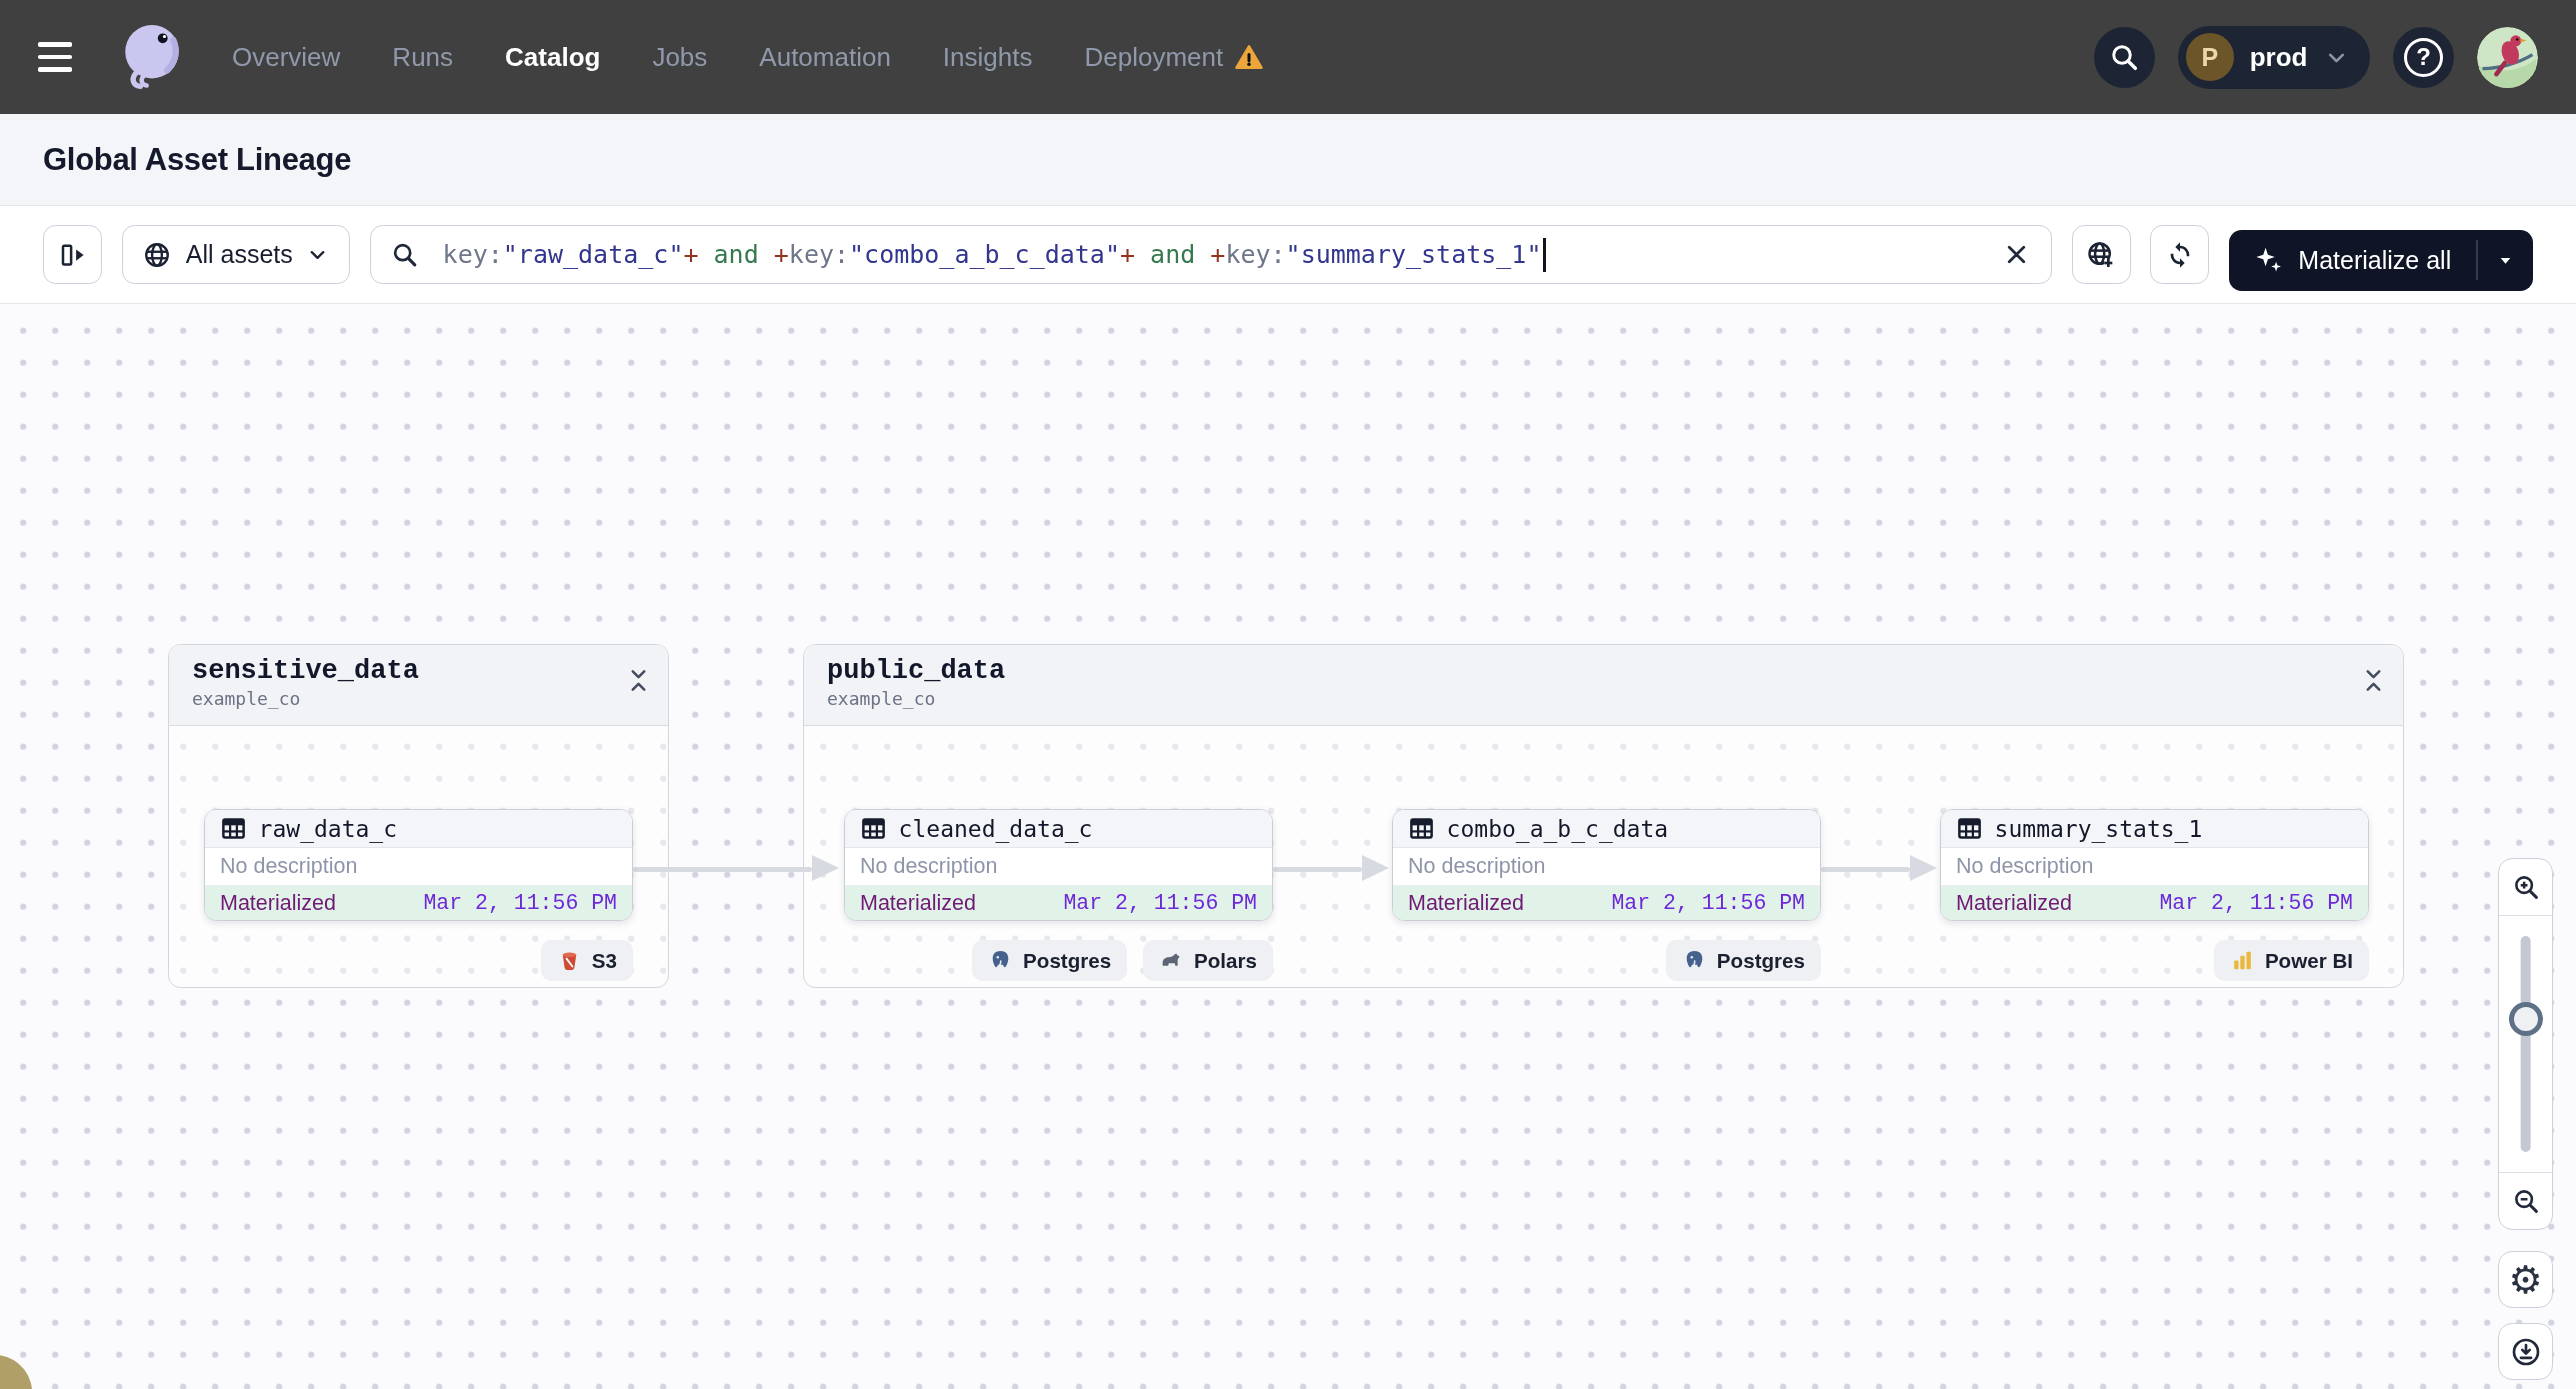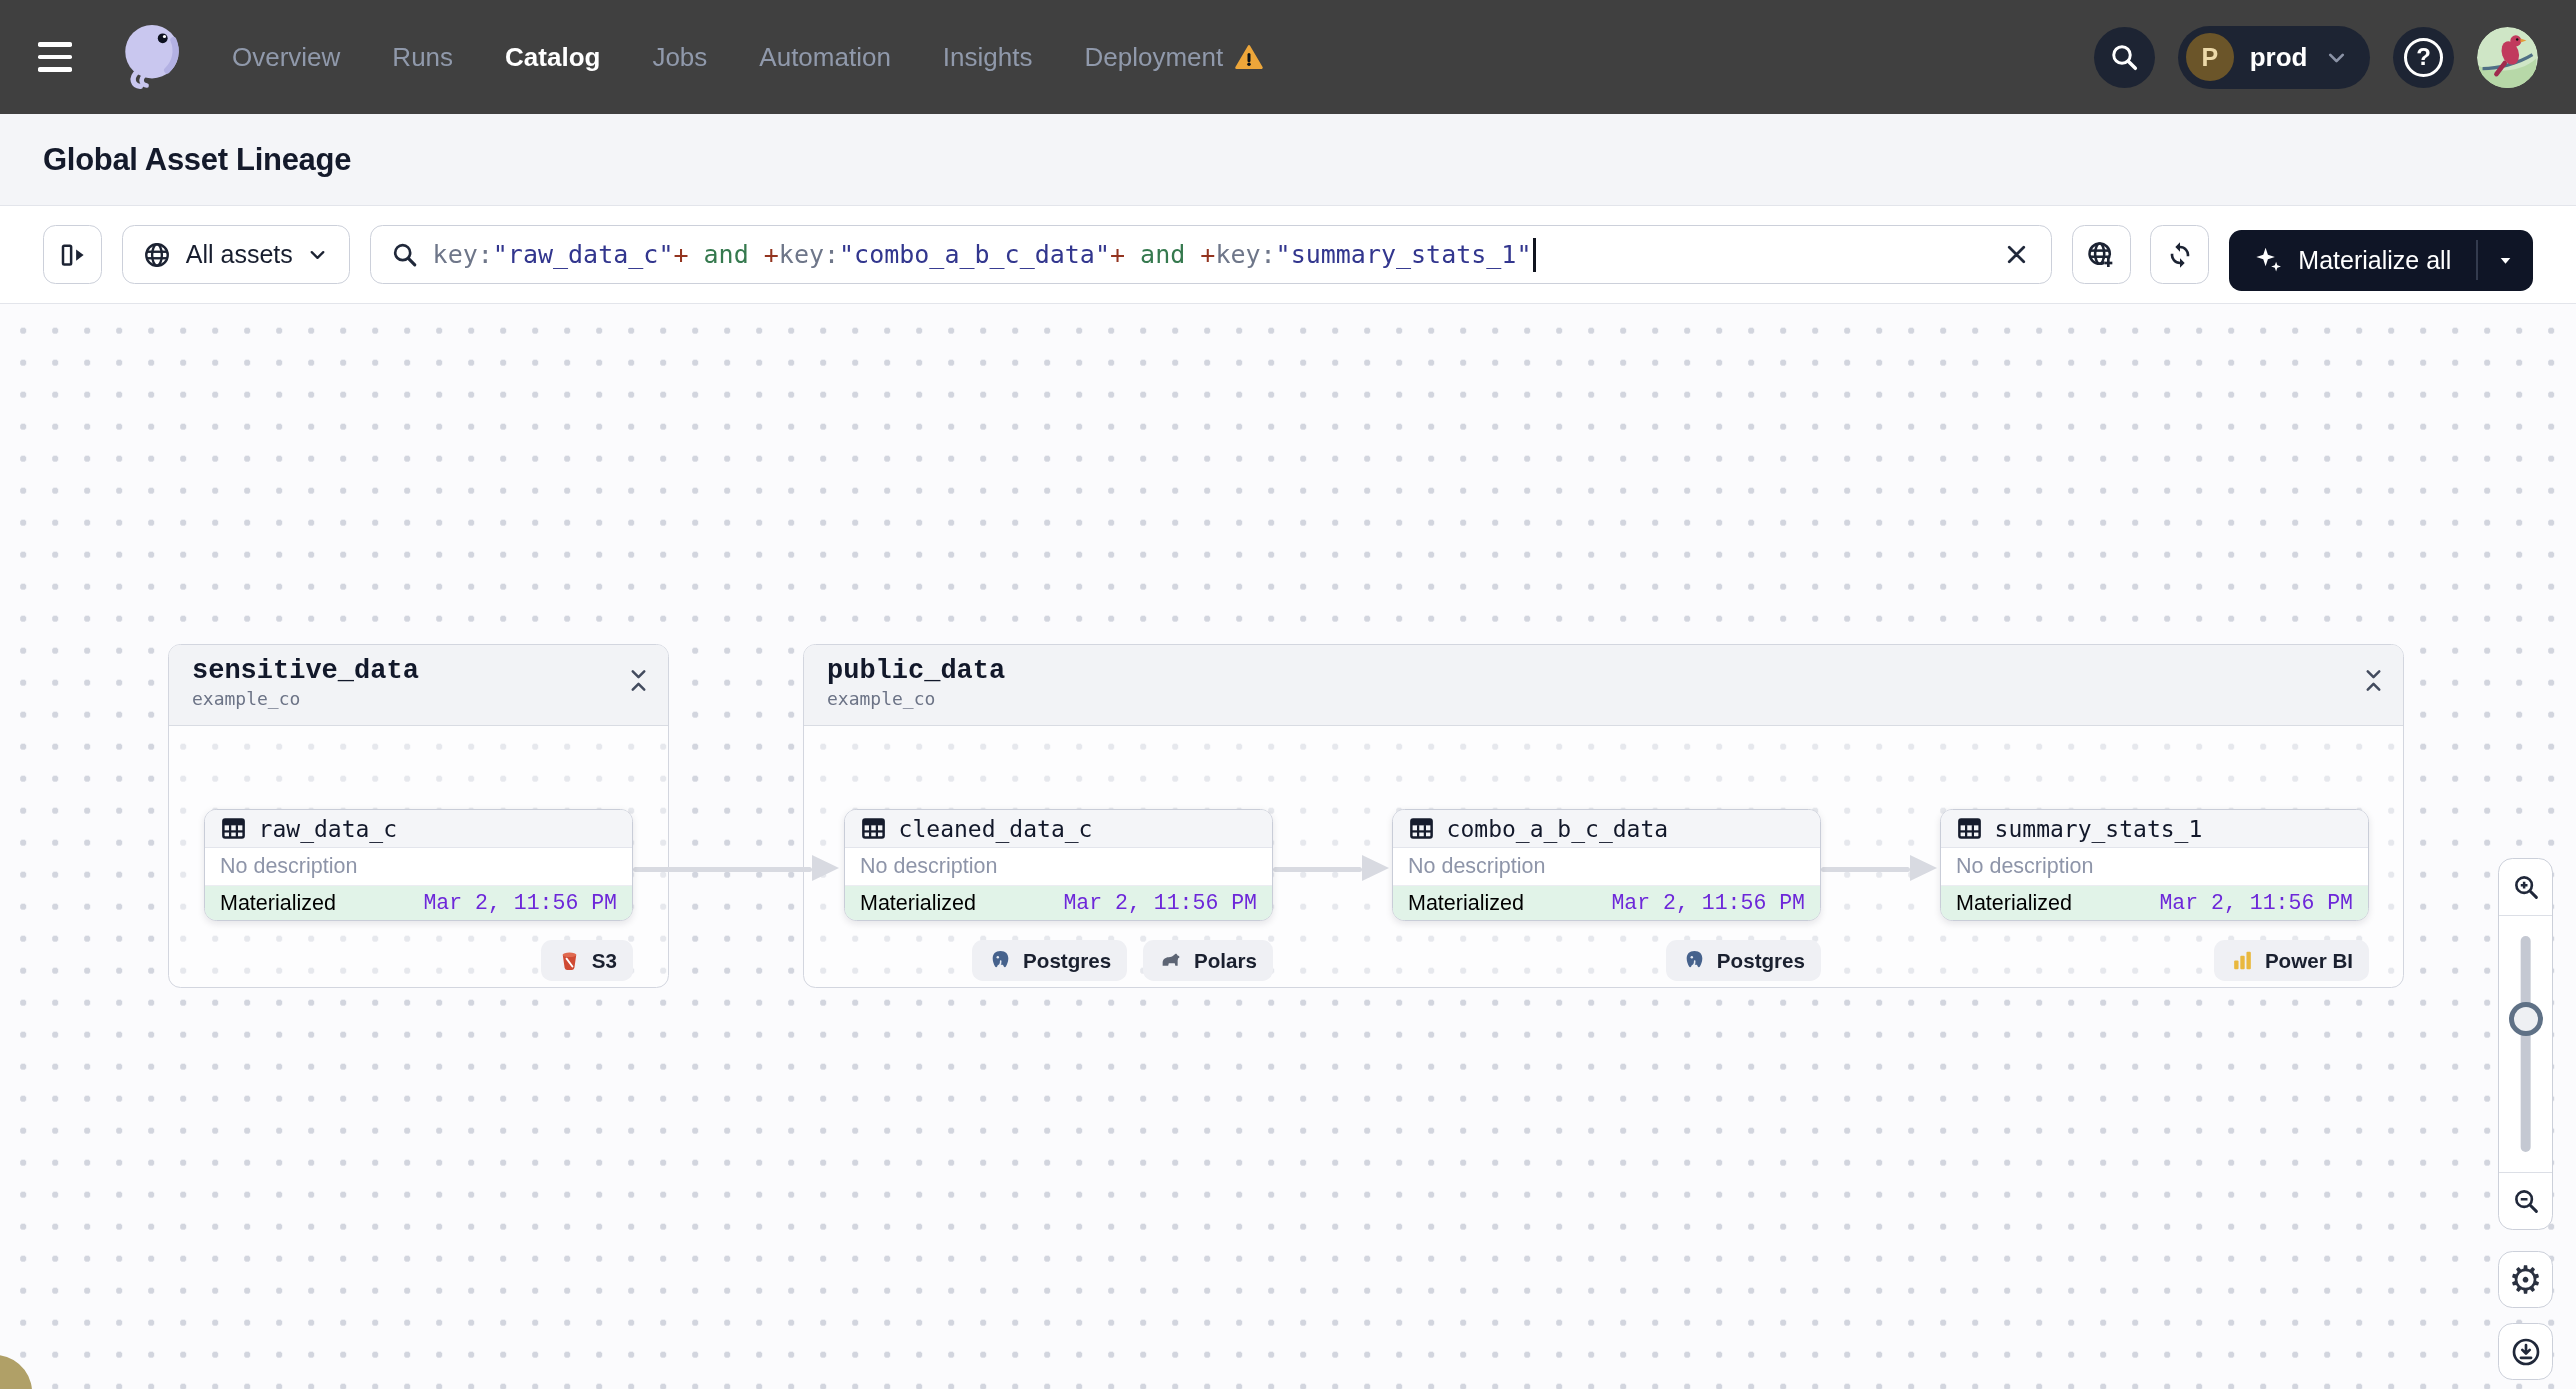--- a/index.html
+++ b/index.html
@@ -25,21 +25,21 @@
   
   .pagehead { height: 92px; background: #f4f5f8; border-bottom: 1.8px solid #e3e5eb; display: flex; align-items: center; padding: 0 43px; }
   .page-title { font-size: 31px; font-weight: 700; color: #141a2b; letter-spacing: -0.3px; }
   .reload-btn { margin-left: auto; height: 61px; border: 1.8px solid #ccd0da; border-radius: 12.5px; background: #fbfcfd; display: flex; align-items: center; gap: 13.4px; padding: 0 23px; font-size: 25px; color: #1d2434; font-weight: 500; cursor: pointer; }
 
   
   .toolbar { height: 98px; background: #ffffff; border-bottom: 1.8px solid #e3e5eb; display: flex; align-items: center; padding: 0 43px; gap: 19.7px; }
   .tb-btn { height: 59px; min-width: 59px; border: 1.8px solid #ccd0da; border-radius: 12.5px; background: #ffffff; display: flex; align-items: center; justify-content: center; cursor: pointer; }
   .assets-dd { padding: 0 19.7px; gap: 13.4px; font-size: 25px; color: #171d2e; font-weight: 500; }
   .searchbox { flex: 1; height: 59px; border: 1.8px solid #ccd0da; border-radius: 12.5px; display: flex; align-items: center; padding: 0 19.7px; gap: 13.4px; background: #fff; }
-  .query { font-family: "DejaVu Sans Mono", monospace; font-size: 25px; white-space: pre; display: flex; align-items: center; }
+  .query { font-family: "DejaVu Sans Mono", monospace; font-size: 25px; white-space: pre; display: flex; align-items: center; margin-left: 10px; }
   .q-key { color: #6e7689; }
   .q-str { color: #32368e; }
   .q-op  { color: #93341f; }
   .q-and { color: #35794e; }
   .cursor { width: 2.7px; height: 34px; background: #10141f; margin-left: 1.8px; }
   .clear-btn { margin-left: auto; background: none; border: none; cursor: pointer; display: flex; align-items: center; }
   .materialize { height: 61px; background: #0f1526; border-radius: 12.5px; color: #ffffff; display: flex; align-items: stretch; overflow: hidden; margin-top: 11px; }
   .mat-main { display: flex; align-items: center; gap: 14.3px; padding: 0 25px; font-size: 25px; font-weight: 500; background: none; border: none; color: #fff; cursor: pointer; }
   .mat-divider { width: 1.8px; background: #333b4e; margin: 10.7px 0; }
   .mat-caret { width: 55px; display: flex; align-items: center; justify-content: center; background: none; border: none; cursor: pointer; }
@@ -53,21 +53,21 @@
   .group-header { height: 81px; background: #f2f3f6; border-bottom: 1.8px solid #d9dce3; border-radius: 10.7px 10.7px 0 0; padding: 10.7px 23px 0 23px; position: relative; }
   .group-title { font-family: Liberation Mono, monospace; font-size: 27px; font-weight: 700; color: #12182a; }
   .group-sub { font-family: "DejaVu Sans Mono", monospace; font-size: 18px; color: #6c7386; margin-top: 2.7px; }
   .collapse-btn { position: absolute; top: 21.5px; right: 18px; background: none; border: none; cursor: pointer; }
 
   .node { position: absolute; width: 429px; border: 1.8px solid #c9cdd8; border-radius: 12.5px; background: #ffffff; box-shadow: 0 2.7px 7.2px rgba(15,22,40,0.10); cursor: pointer; }
   .node-header { height: 38px; background: #f4f5f8; border-bottom: 1.8px solid #e3e5ec; border-radius: 10.7px 10.7px 0 0; display: flex; align-items: center; gap: 11.6px; padding: 0 15px; }
   .node-name { font-family: "DejaVu Sans Mono", monospace; font-size: 23px; color: #12182a; }
   .node-desc { height: 38px; border-bottom: 1.8px solid #ecedf2; display: flex; align-items: center; padding: 0 15px; font-size: 21.5px; color: #8e95a9; background: #ffffff; }
   .node-status { height: 34px; background: #e1f3e8; border-radius: 0 0 10.7px 10.7px; display: flex; align-items: center; padding: 0 15px; font-size: 21.5px; }
-  .status-label { color: #000000; text-align: center; }
+  .status-label { color: #701a75; text-align: center; }
   .status-time { margin-left: auto; color: #6d28d9; font-family: Liberation Mono, monospace; }
 
   .tags-row { position: absolute; width: 429px; display: flex; justify-content: flex-end; gap: 16px; }
   .tag { height: 41px; background: #eff0f4; border-radius: 10.7px; display: flex; align-items: center; gap: 9.8px; padding: 0 16px; font-size: 20.6px; font-weight: 700; color: #1a202f; cursor: pointer; border: none; }
 
   .edge-line { position: absolute; height: 4.5px; background: #d8dae1; border-radius: 2.7px; }
   .edge-head { position: absolute; width: 0; height: 0; border-left: 27px solid #d8dae1; border-top: 13.4px solid transparent; border-bottom: 13.4px solid transparent; }
 
   
   .zoom-panel { position: absolute; left: 2498px; top: 554px; width: 55px; background: #ffffff; border: 1.8px solid #ccd0da; border-radius: 14.3px; display: flex; flex-direction: column; overflow: hidden; }

